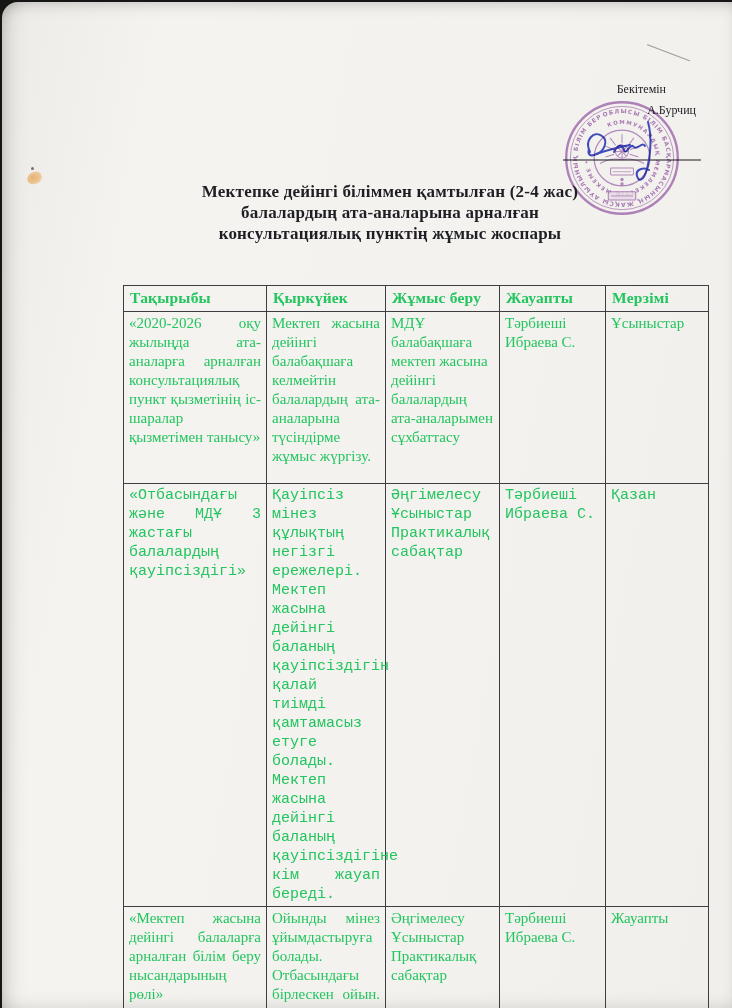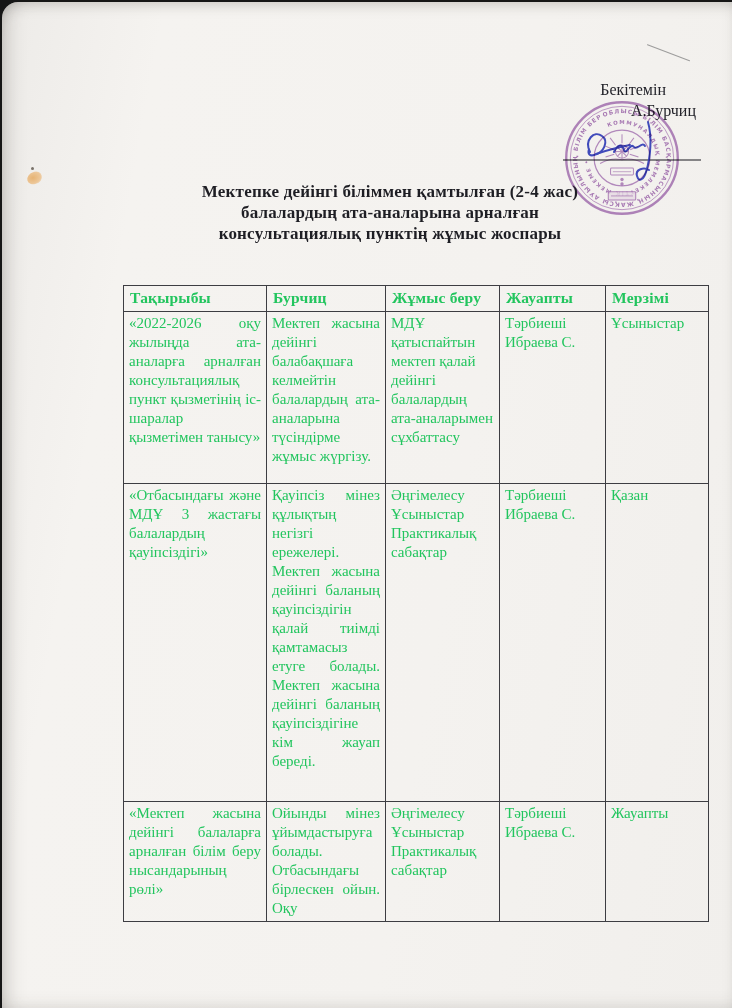--- a/index.html
+++ b/index.html
@@ -13,21 +13,21 @@
     background:linear-gradient(100deg,#edebe8 0%,#f5f3f0 18%,#f4f2ef 60%,#f1efec 100%);
     border-top-left-radius:16px;
     box-shadow:
       inset 16px 0 22px -16px rgba(60,55,50,.35),
       inset 0 12px 16px -12px rgba(60,55,50,.28),
       inset -10px 0 16px -14px rgba(60,55,50,.10),
       inset 0 -14px 20px -16px rgba(60,55,50,.16);
   }
   .approval{
     position:absolute;top:79px;right:0;width:360px;text-align:right;
-    font-size:16px;line-height:21px;color:#23232a;
+    font-size:12px;line-height:21px;color:#23232a;
   }
   .approval .l1{margin-right:66px;}
   .approval .l2{margin-right:29px;}
   .approval .l3{margin-right:36px;}
   .doc-title{
     position:absolute;top:181px;left:24px;width:732px;text-align:center;
     font-weight:bold;font-size:17px;line-height:21px;color:#1e1e24;
     letter-spacing:.2px;
   }
   table.plan{
@@ -37,21 +37,21 @@
   }
   table.plan th,table.plan td{
     border:1.6px solid #3d3d42;vertical-align:top;
     padding:2px 5px;line-height:19px;font-weight:normal;
   }
   table.plan th{
     font-weight:bold;font-size:15.5px;text-align:left;height:21px;
     padding:2px 6px;letter-spacing:.2px;
   }
   td.j{text-align:justify;}
-  tr.r1{height:172px;} tr.r2{height:318px;} tr.r3{height:120px;}
+  tr.r1{height:172px;} tr.r2{height:318px;font-family:Liberation Mono, monospace;} tr.r3{height:120px;}
   tr.r3 .clip{max-height:114px;overflow:hidden;}
   .stamp{
     position:absolute;left:558px;top:94px;width:128px;height:128px;
     mix-blend-mode:multiply;opacity:.82;
   }
   .signature-area{
     position:absolute;left:552px;top:112px;width:160px;height:80px;
     mix-blend-mode:multiply;
   }
   .pencil-mark{
@@ -147,29 +147,29 @@
   <colgroup>
     <col style="width:143px">
       <col style="width:119px">
       <col style="width:114px">
     <col style="width:106px">
       <col style="width:103px">
   </colgroup>
   <tbody>
       <tr>
     <th>Тақырыбы</th>
-    <th>Бурчиц</th>
+    <th>Қыркүйек</th>
     <th>Жұмыс беру</th>
     <th>Жауапты</th>
     <th>Мерзімі</th>
   </tr>
   <tr class="r1">
-    <td class="j">«2022-2026 оқу жылыңда ата-аналарға арналған консультациялық пункт қызметінің іс-шаралар қызметімен танысу»</td>
+    <td class="j">«2020-2026 оқу жылыңда ата-аналарға арналған консультациялық пункт қызметінің іс-шаралар қызметімен танысу»</td>
     <td class="j">Мектеп жасына дейінгі балабақшаға келмейтін балалардың ата-аналарына түсіндірме жұмыс жүргізу.</td>
-    <td>МДҰ қатыспайтын мектеп қалай дейінгі балалардың ата-аналарымен сұхбаттасу</td>
+    <td>МДҰ балабақшаға мектеп жасына дейінгі балалардың ата-аналарымен сұхбаттасу</td>
     <td>Тәрбиеші Ибраева С.</td>
     <td>Ұсыныстар</td>
   </tr>
   <tr class="r2">
     <td class="j">«Отбасындағы және МДҰ 3 жастағы балалардың қауіпсіздігі»</td>
     <td class="j">Қауіпсіз мінез құлықтың негізгі ережелері. Мектеп жасына дейінгі баланың қауіпсіздігін қалай тиімді қамтамасыз етуге болады. Мектеп жасына дейінгі баланың қауіпсіздігіне кім жауап береді.</td>
     <td>Әңгімелесу Ұсыныстар Практикалық сабақтар</td>
     <td>Тәрбиеші Ибраева С.</td>
     <td>Қазан</td>
   </tr>

